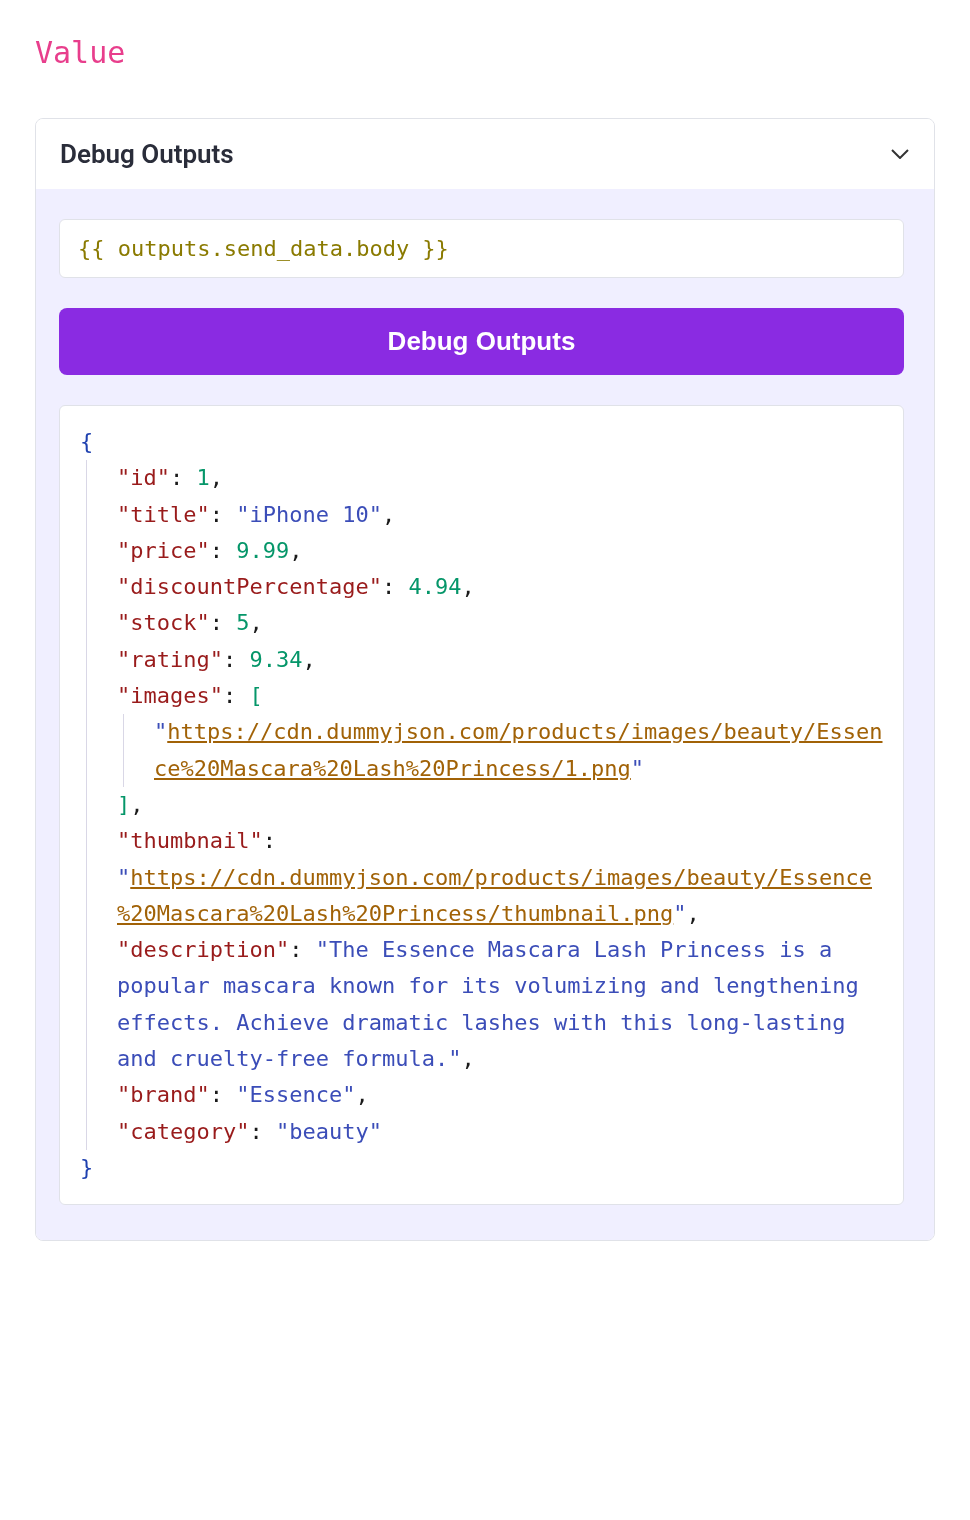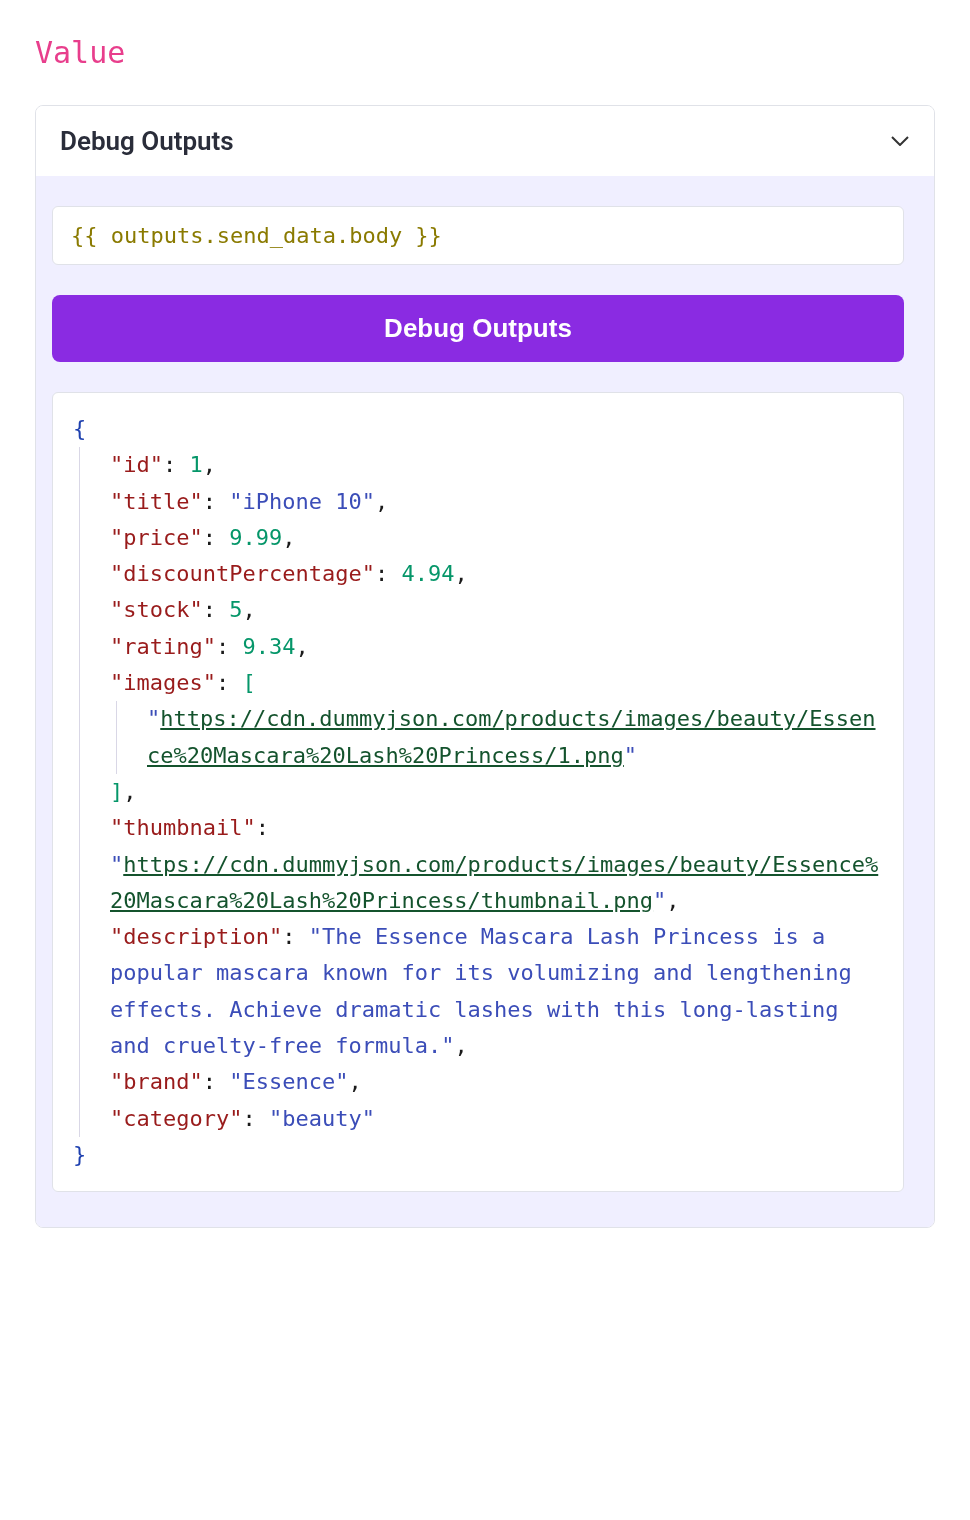--- a/index.html
+++ b/index.html
@@ -11,21 +11,21 @@
       font-family: -apple-system, BlinkMacSystemFont, 'Segoe UI', Roboto, sans-serif;
       background: #ffffff;
       padding: 35px;
       width: 970px;
     }
     .section-title {
       font-family: 'SF Mono', Monaco, Consolas, monospace;
       font-size: 30px;
       font-weight: 500;
       color: #e83e8c;
-      margin-bottom: 35px;
+      margin-bottom: 48px;
     }
     .panel {
       border: 1px solid #e0e2e8;
       border-radius: 8px;
       overflow: hidden;
     }
     .panel-header {
       display: flex;
       justify-content: space-between;
       align-items: center;
@@ -47,21 +47,21 @@
     }
     .chevron svg {
       width: 18px;
       height: 10px;
       stroke: #333;
       stroke-width: 2;
       fill: none;
     }
     .panel-body {
       background: #f0efff;
-      padding: 30px 30px 35px 16px;
+      padding: 30px 30px 35px 23px;
     }
     .expression-input {
       background: #ffffff;
       border: 1px solid #e0e2e8;
       border-radius: 6px;
       padding: 16px 18px;
       font-family: 'SF Mono', Monaco, Consolas, monospace;
       font-size: 22px;
       color: #8a7a00;
       margin-bottom: 30px;
@@ -101,21 +101,21 @@
     .json-string {
       color: #3b4db8;
     }
     .json-number {
       color: #059669;
     }
     .json-punct {
       color: #1a1a1a;
     }
     .json-link {
-      color: #14532d;
+      color: #a16207;
       text-decoration: underline;
     }
     .indent-1 {
       padding-left: 30px;
       border-left: 1px solid #d9d7e6;
       margin-left: 6px;
     }
     .indent-2 {
       padding-left: 30px;
       border-left: 1px solid #d9d7e6;

